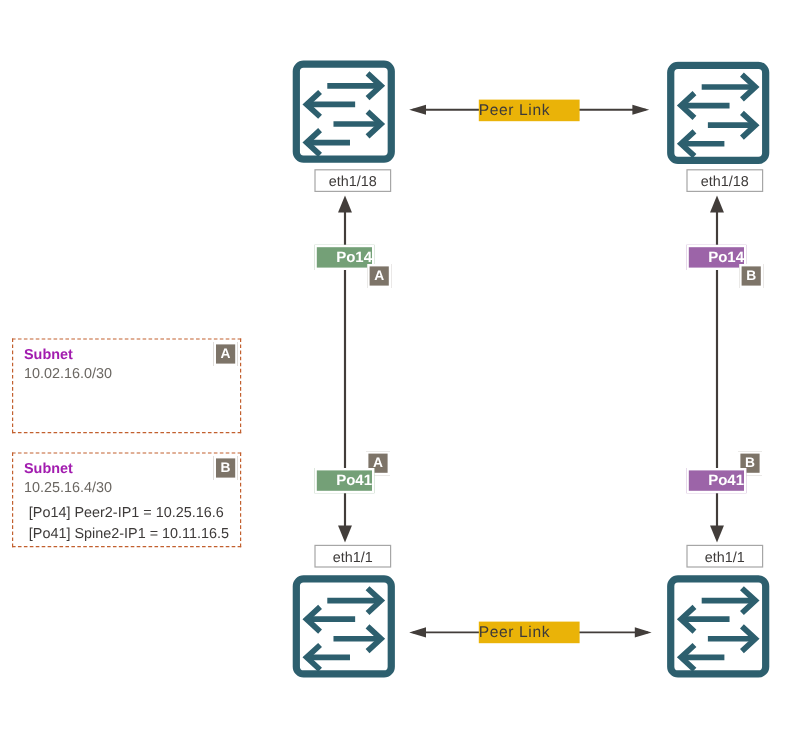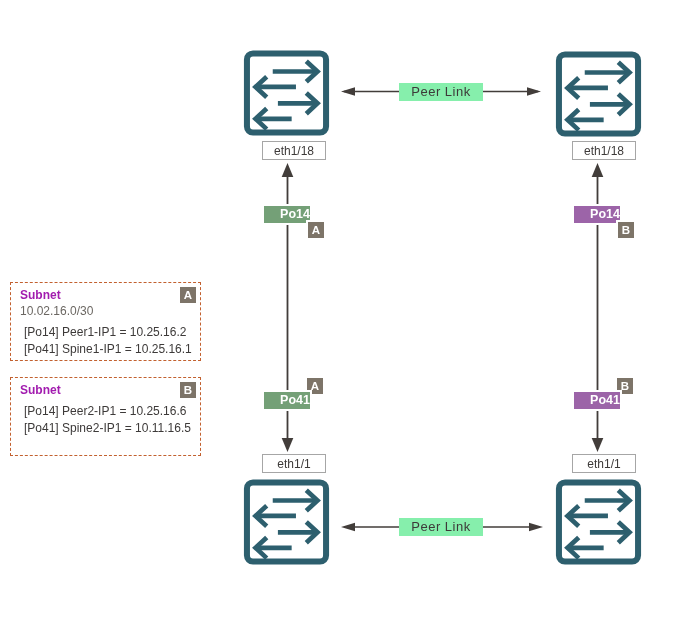--- a/index.html
+++ b/index.html
@@ -15,22 +15,22 @@
 
   
   .port-label{
     position:absolute;width:64px;height:19px;line-height:19px;text-align:center;
     background:#ffffff;border:1px solid #a6a6a6;box-sizing:border-box;
     font-size:12px;color:#3d3a39;
   }
 
   
   .peer-label{
-    position:absolute;width:84px;height:18px;line-height:18px;text-align:center;
-    background:#86efac;font-size:13px;color:#3d3a39;letter-spacing:.5px;
+    position:absolute;width:84px;height:18px;line-height:18px;text-align:left;
+    background:#eab308;font-size:13px;color:#3d3a39;letter-spacing:.5px;
   }
 
   
   .po-badge{
     position:absolute;width:50px;height:21px;line-height:17px;text-align:right;
     box-sizing:border-box;border:2px solid #ffffff;
     font-size:12.5px;font-weight:bold;color:#ffffff;
   }
   .po-green{background:#74a077;}
   .po-purple{background:#9c64a8;}
@@ -163,28 +163,25 @@
   <div class="zone-badge" style="left:305px;top:376px;">A</div>
   <div class="po-badge po-green" style="left:262px;top:390px;">Po41</div>
 
   <div class="zone-badge" style="left:615px;top:376px;">B</div>
   <div class="po-badge po-purple" style="left:572px;top:390px;">Po41</div>
 
   <div class="subnet-box" style="top:282px;">
     <div class="zone-badge">A</div>
     <div class="subnet-title">Subnet</div>
     <div class="subnet-cidr">10.02.16.0/30</div>
-    <div class="subnet-entries">
-      <div class="subnet-entry">[Po14] Peer1-IP1 = 10.25.16.2</div>
-      <div class="subnet-entry">[Po41] Spine1-IP1 = 10.25.16.1</div>
-    </div>
   </div>
 
   <div class="subnet-box" style="top:377px;">
     <div class="zone-badge">B</div>
     <div class="subnet-title">Subnet</div>
+    <div class="subnet-cidr">10.25.16.4/30</div>
     <div class="subnet-entries">
       <div class="subnet-entry">[Po14] Peer2-IP1 = 10.25.16.6</div>
       <div class="subnet-entry">[Po41] Spine2-IP1 = 10.11.16.5</div>
     </div>
   </div>
 
 </div>
 
 </body></html>

